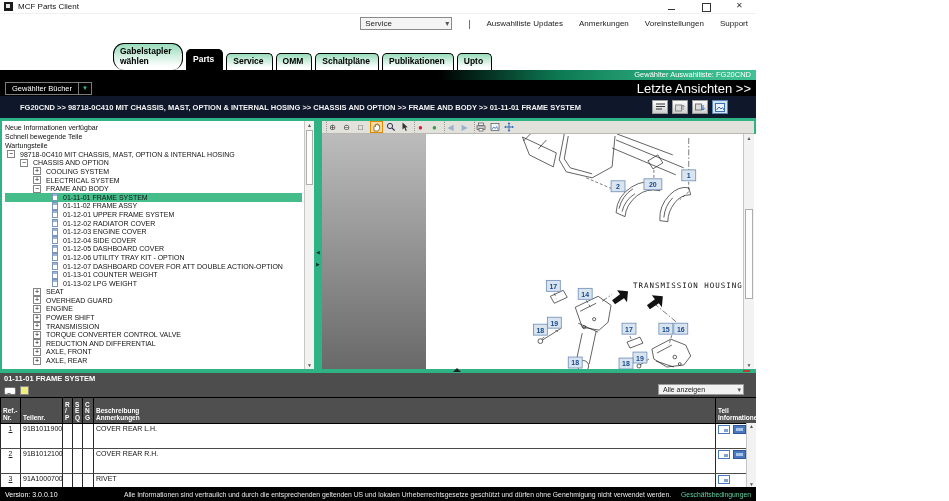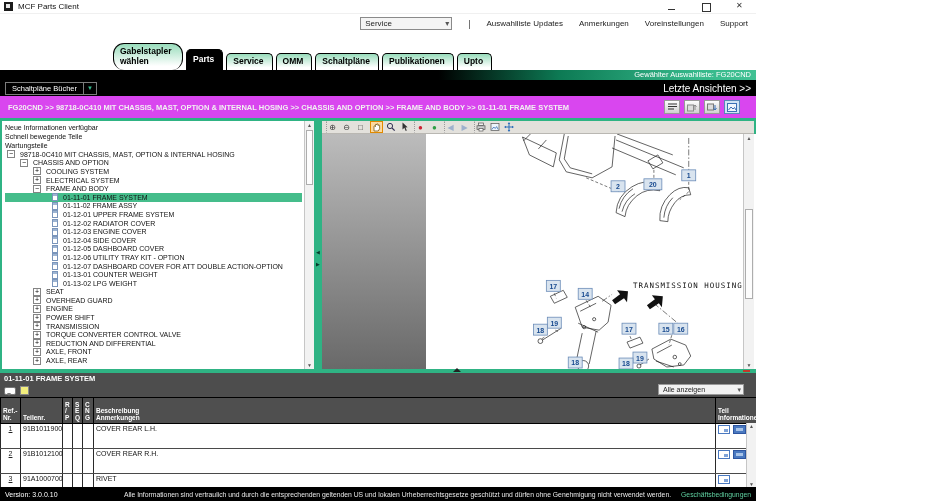--- a/index.html
+++ b/index.html
@@ -38,24 +38,24 @@
 
   
   .truckbar { height:10px; flex:none;
     background:linear-gradient(90deg,#000 0%,#000 58%,#0d7a54 74%,#35b88a 92%,#41c193 100%);
     display:flex; align-items:center; justify-content:flex-end; }
   .truckbar span { font-size:7.5px; color:#fff; padding-right:5px; line-height:10px;}
   .bookbar { height:16px; background:#000; flex:none; display:flex; align-items:center; padding:0 5px; }
   .bookbtn { height:13px; border:1px solid #7c7c7c; color:#fff; font-size:7.5px; line-height:11px; padding:0 6px; cursor:pointer;}
   .bookarr { width:13px; height:13px; border:1px solid #7c7c7c; border-left:none; display:flex; align-items:center; justify-content:center; cursor:pointer;}
   .bookarr::after{ content:"\25BC"; font-size:6px; color:#35ba8c; }
-  .recent { margin-left:auto; color:#fff; font-size:10px; cursor:pointer;}
-
-  
-  .breadcrumb { height:22px; background:#d946ef; flex:none; display:flex; align-items:center; padding:0 8px; }
+  .recent { margin-left:auto; color:#fff; font-size:13px; cursor:pointer;}
+
+  
+  .breadcrumb { height:22px; background:#0f172a; flex:none; display:flex; align-items:center; padding:0 20px; }
   .bcpath { font-size:7.5px; font-weight:bold; color:#f2f2f2; white-space:nowrap; }
   .bcbtns { margin-left:auto; display:flex; gap:4px; padding-right:8px;}
   .bcbtn { width:16px; height:14px; border:1px solid #9a9a9a; background:linear-gradient(#fdfdfd,#cfcfcf); display:flex; align-items:center; justify-content:center; cursor:pointer;}
   .bcbtn.hl { background:#cfe3f5; border-color:#5b87b8; }
 
   
   .main { flex:1; display:flex; border-top:3px solid #2fb384; border-left:2px solid #2fb384; border-right:2px solid #2fb384; background:#fff; min-height:0;}
   .tree { width:312px; flex:none; background:#fff; position:relative; padding:2px 12px 0 3px; overflow:hidden;}
   .ql { font-size:7px; height:9px; line-height:9px; color:#111; cursor:pointer; white-space:nowrap;}
   .tn { height:8.6px; display:flex; align-items:center; font-size:7px; color:#111; white-space:nowrap; cursor:pointer;}
@@ -166,21 +166,21 @@
       <div class="tab">Publikationen</div>
       <div class="tab">Upto</div>
     </div>
   </div>
 
   <div class="truckbar">
     <span>Gewählter Auswahlliste: FG20CND</span>
   </div>
 
   <div class="bookbar">
-    <div class="bookbtn">Schaltpläne Bücher</div>
+    <div class="bookbtn">Gewählter Bücher</div>
     <div class="bookarr"></div>
     <div class="recent">Letzte Ansichten &gt;&gt;</div>
   </div>
 
   <div class="breadcrumb">
     <span class="bcpath">FG20CND &gt;&gt; 98718-0C410 MIT CHASSIS, MAST, OPTION &amp; INTERNAL HOSING &gt;&gt; CHASSIS AND OPTION &gt;&gt; FRAME AND BODY &gt;&gt; 01-11-01 FRAME SYSTEM</span>
     <span class="bcbtns">
       <span class="bcbtn">
         <svg width="9" height="8" viewBox="0 0 9 8">
             <path d="M0,1 H9 M0,3.5 H9 M0,6 H6" stroke="#333" stroke-width="1.2" fill="none"></path>

